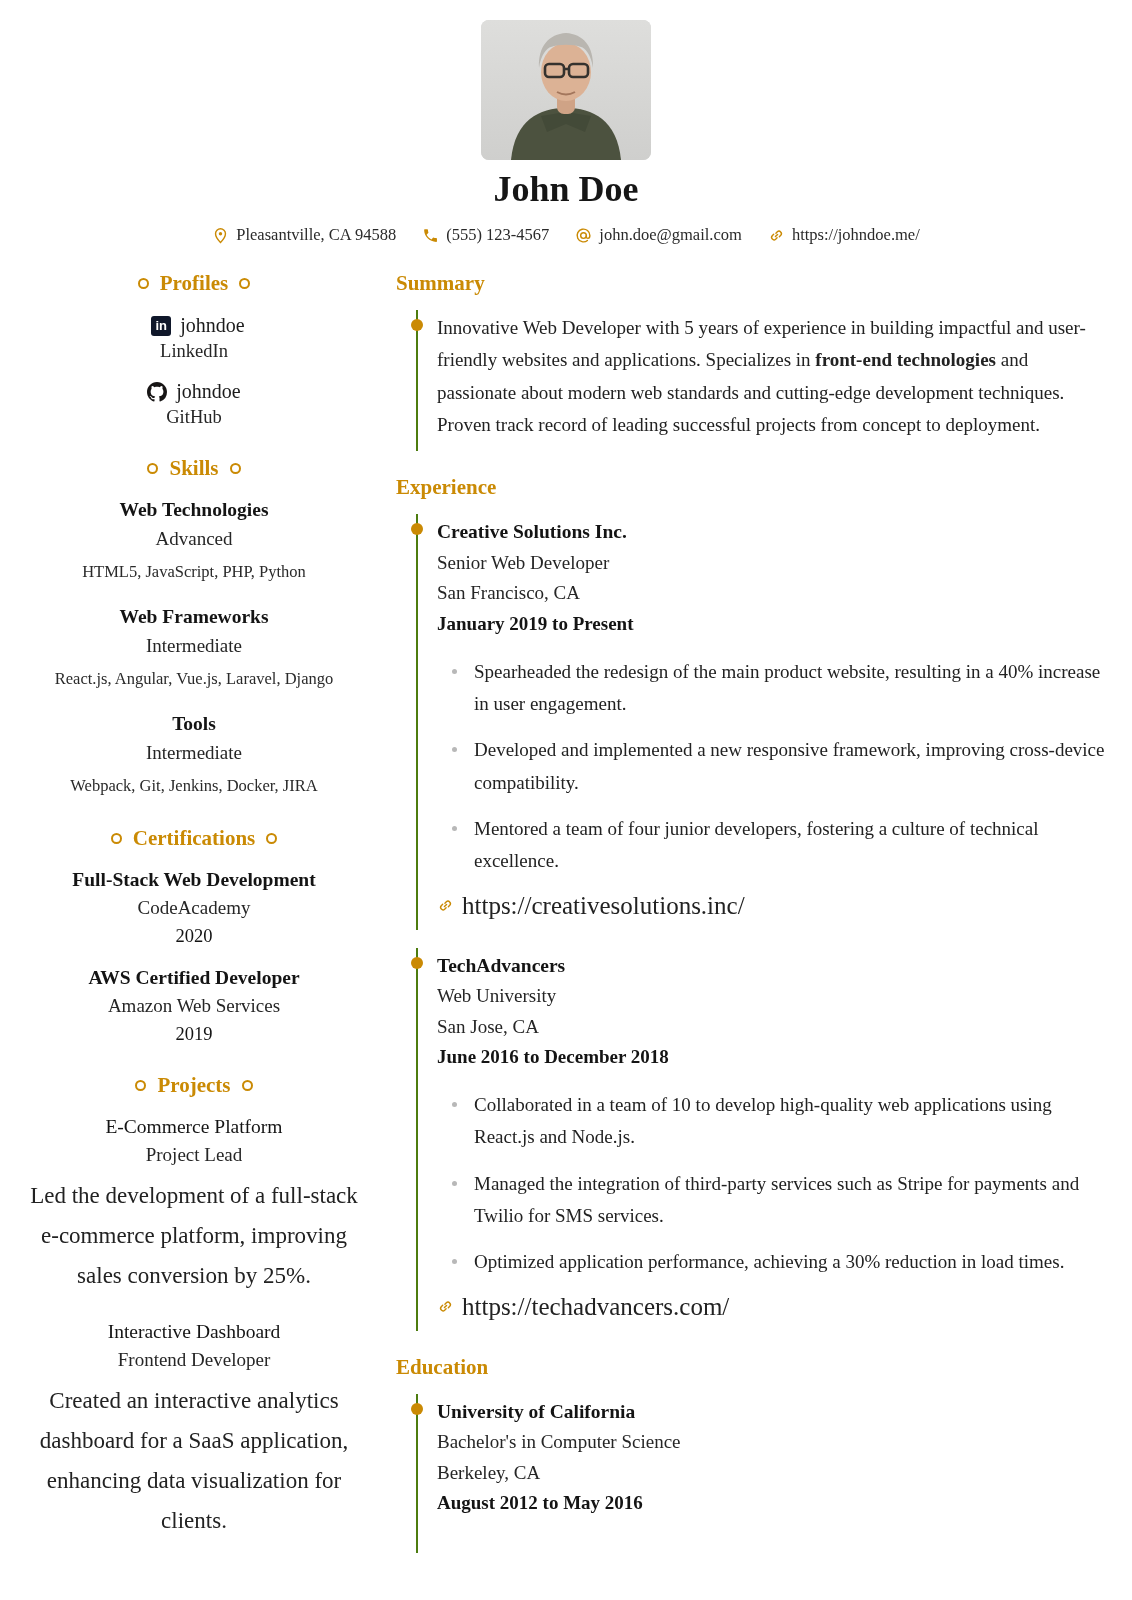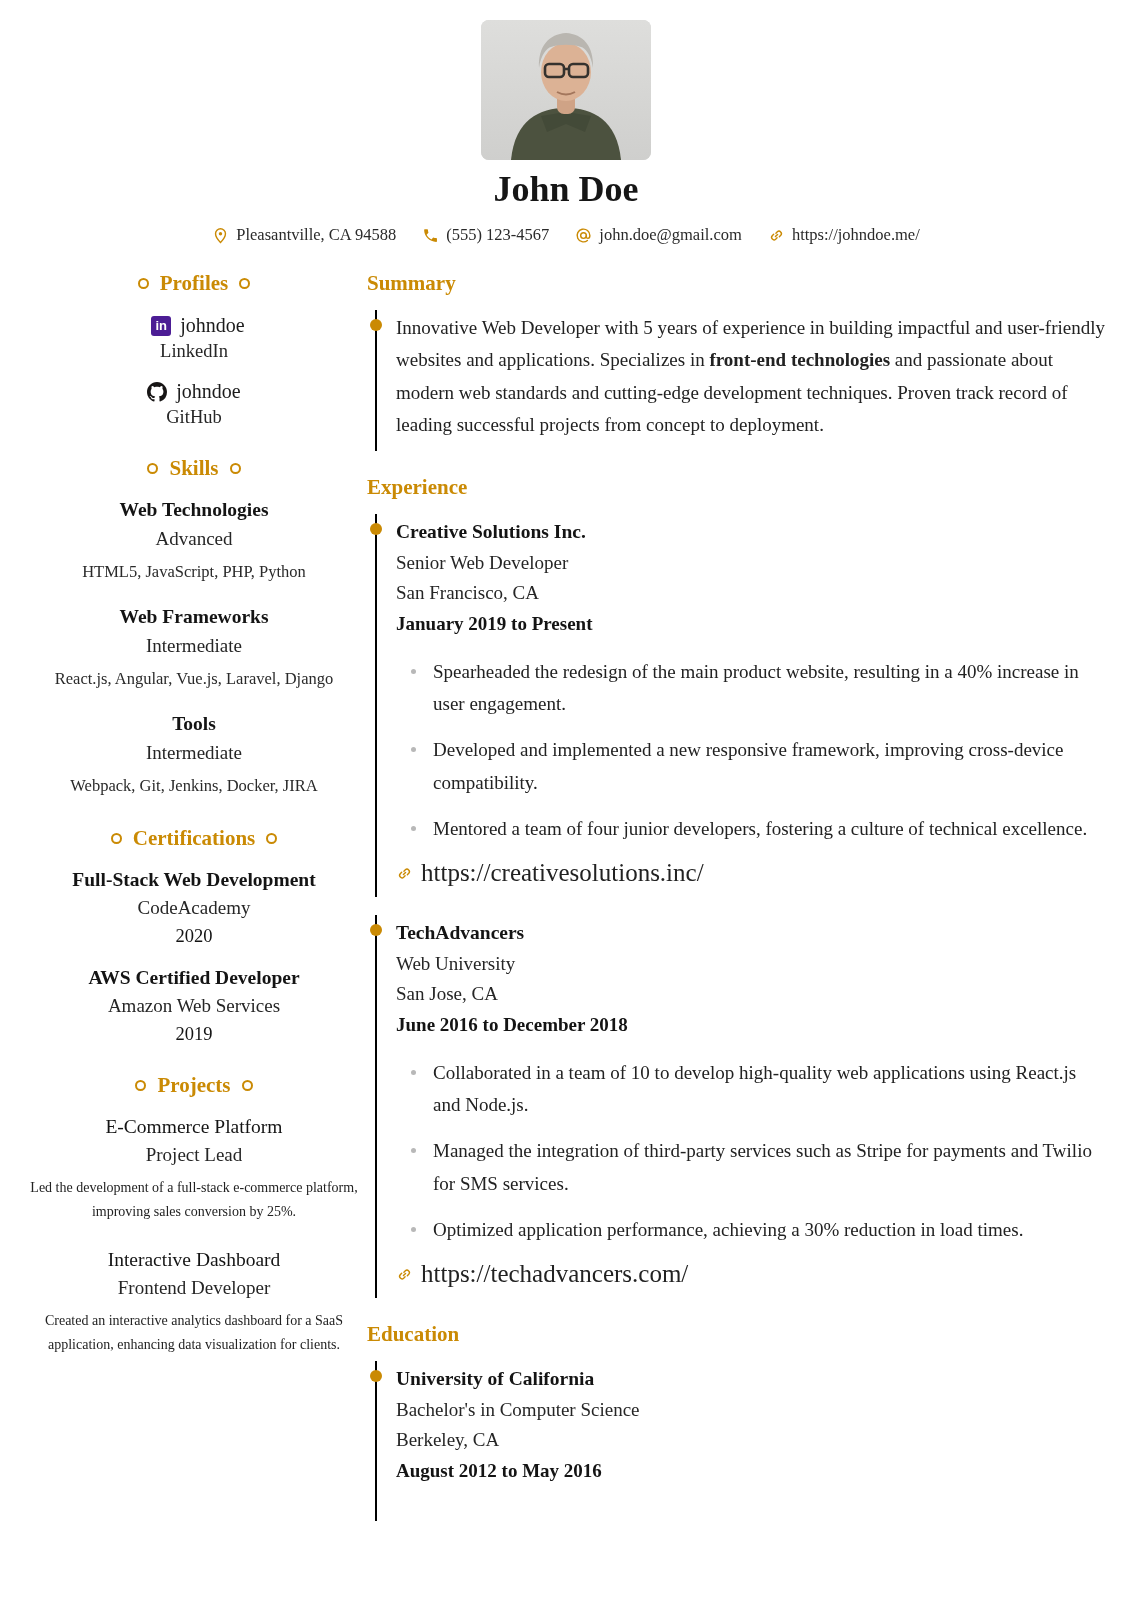--- a/index.html
+++ b/index.html
@@ -16,56 +16,56 @@
   }
   .name{font-size:36px;font-weight:bold;color:#161616;margin-top:8px;line-height:1.2;}
   .headline{font-size:20px;margin-top:3px;color:#262626;}
   .contact-row{
     display:flex;justify-content:center;align-items:center;gap:26px;
     margin-top:14px;font-size:16.5px;color:#2a2a2a;
   }
   .contact-item{display:flex;align-items:center;gap:7px;}
   .cicon{width:17px;height:17px;flex:0 0 auto;display:block;}
   
-  .columns{display:flex;margin-top:26px;padding:0 24px 0 22px;gap:0;}
+  .columns{display:flex;margin-top:26px;padding:0 24px 0 22px;gap:29px;}
   .sidebar{width:344px;flex:0 0 auto;text-align:center;}
   .main{flex:1 1 auto;min-width:0;}
   
   .side-header{
     display:flex;align-items:center;justify-content:center;gap:11px;
     color:#ca8a04;font-weight:bold;font-size:21px;margin:0 0 18px 0;
   }
   .side-section{margin-bottom:28px;}
   .deco-dot{width:7px;height:7px;border:2px solid #ca8a04;border-radius:50%;display:inline-block;}
   .profile-item{margin-bottom:18px;}
   .profile-row{display:flex;justify-content:center;align-items:center;gap:9px;font-size:20px;color:#1b1b1b;}
   .profile-network{font-size:18.5px;margin-top:4px;color:#262626;}
   .li-badge{
-    width:20px;height:20px;background:#4c1d95;border-radius:3px;color:#fff;
+    width:20px;height:20px;background:#0f172a;border-radius:3px;color:#fff;
     font-family:"Liberation Sans",sans-serif;font-size:13px;font-weight:bold;
     display:flex;align-items:center;justify-content:center;line-height:1;margin-left:8px;
   }
   .gh-mark{width:20px;height:20px;display:block;}
   .skill-item{margin-bottom:22px;}
   .skill-name{font-size:19.5px;font-weight:bold;color:#141414;}
   .skill-level{font-size:19px;margin-top:7px;color:#262626;}
   .skill-keywords{font-size:16.5px;margin-top:10px;color:#2a2a2a;line-height:1.45;}
   .cert-item{margin-bottom:20px;}
   .cert-name{font-size:19.5px;font-weight:bold;color:#141414;}
   .cert-issuer{font-size:19px;margin-top:6px;color:#262626;}
   .cert-year{font-size:18.5px;font-weight:normal;margin-top:7px;color:#141414;}
   .proj-item{margin-bottom:24px;}
   .proj-name{font-size:19.5px;font-weight:normal;color:#141414;}
   .proj-role{font-size:19px;margin-top:6px;color:#262626;}
-  .proj-desc{font-size:14px;margin-top:10px;line-height:1.75;color:#222;}
+  .proj-desc{font-size:23px;margin-top:10px;line-height:1.75;color:#222;}
   
   .main-header{color:#ca8a04;font-weight:bold;font-size:21px;margin:0 0 14px 1px;}
   .main-section{margin-bottom:24px;}
   .tl-item{
-    position:relative;margin-left:9px;border-left:2px solid #000000;
+    position:relative;margin-left:21px;border-left:2px solid #4d7c0f;
     padding:2px 0 10px 19px;margin-bottom:18px;
   }
   .tl-dot{
     position:absolute;left:-7px;top:9px;width:12px;height:12px;border-radius:50%;
     background:#ca8a04;
   }
   .summary-text{font-size:19px;line-height:1.7;color:#222;}
   .company{font-size:19.5px;font-weight:bold;color:#141414;line-height:1.6;}
   .item-line{font-size:19px;color:#262626;line-height:1.62;}
   .item-dates{font-size:19px;font-weight:bold;color:#141414;line-height:1.62;}

